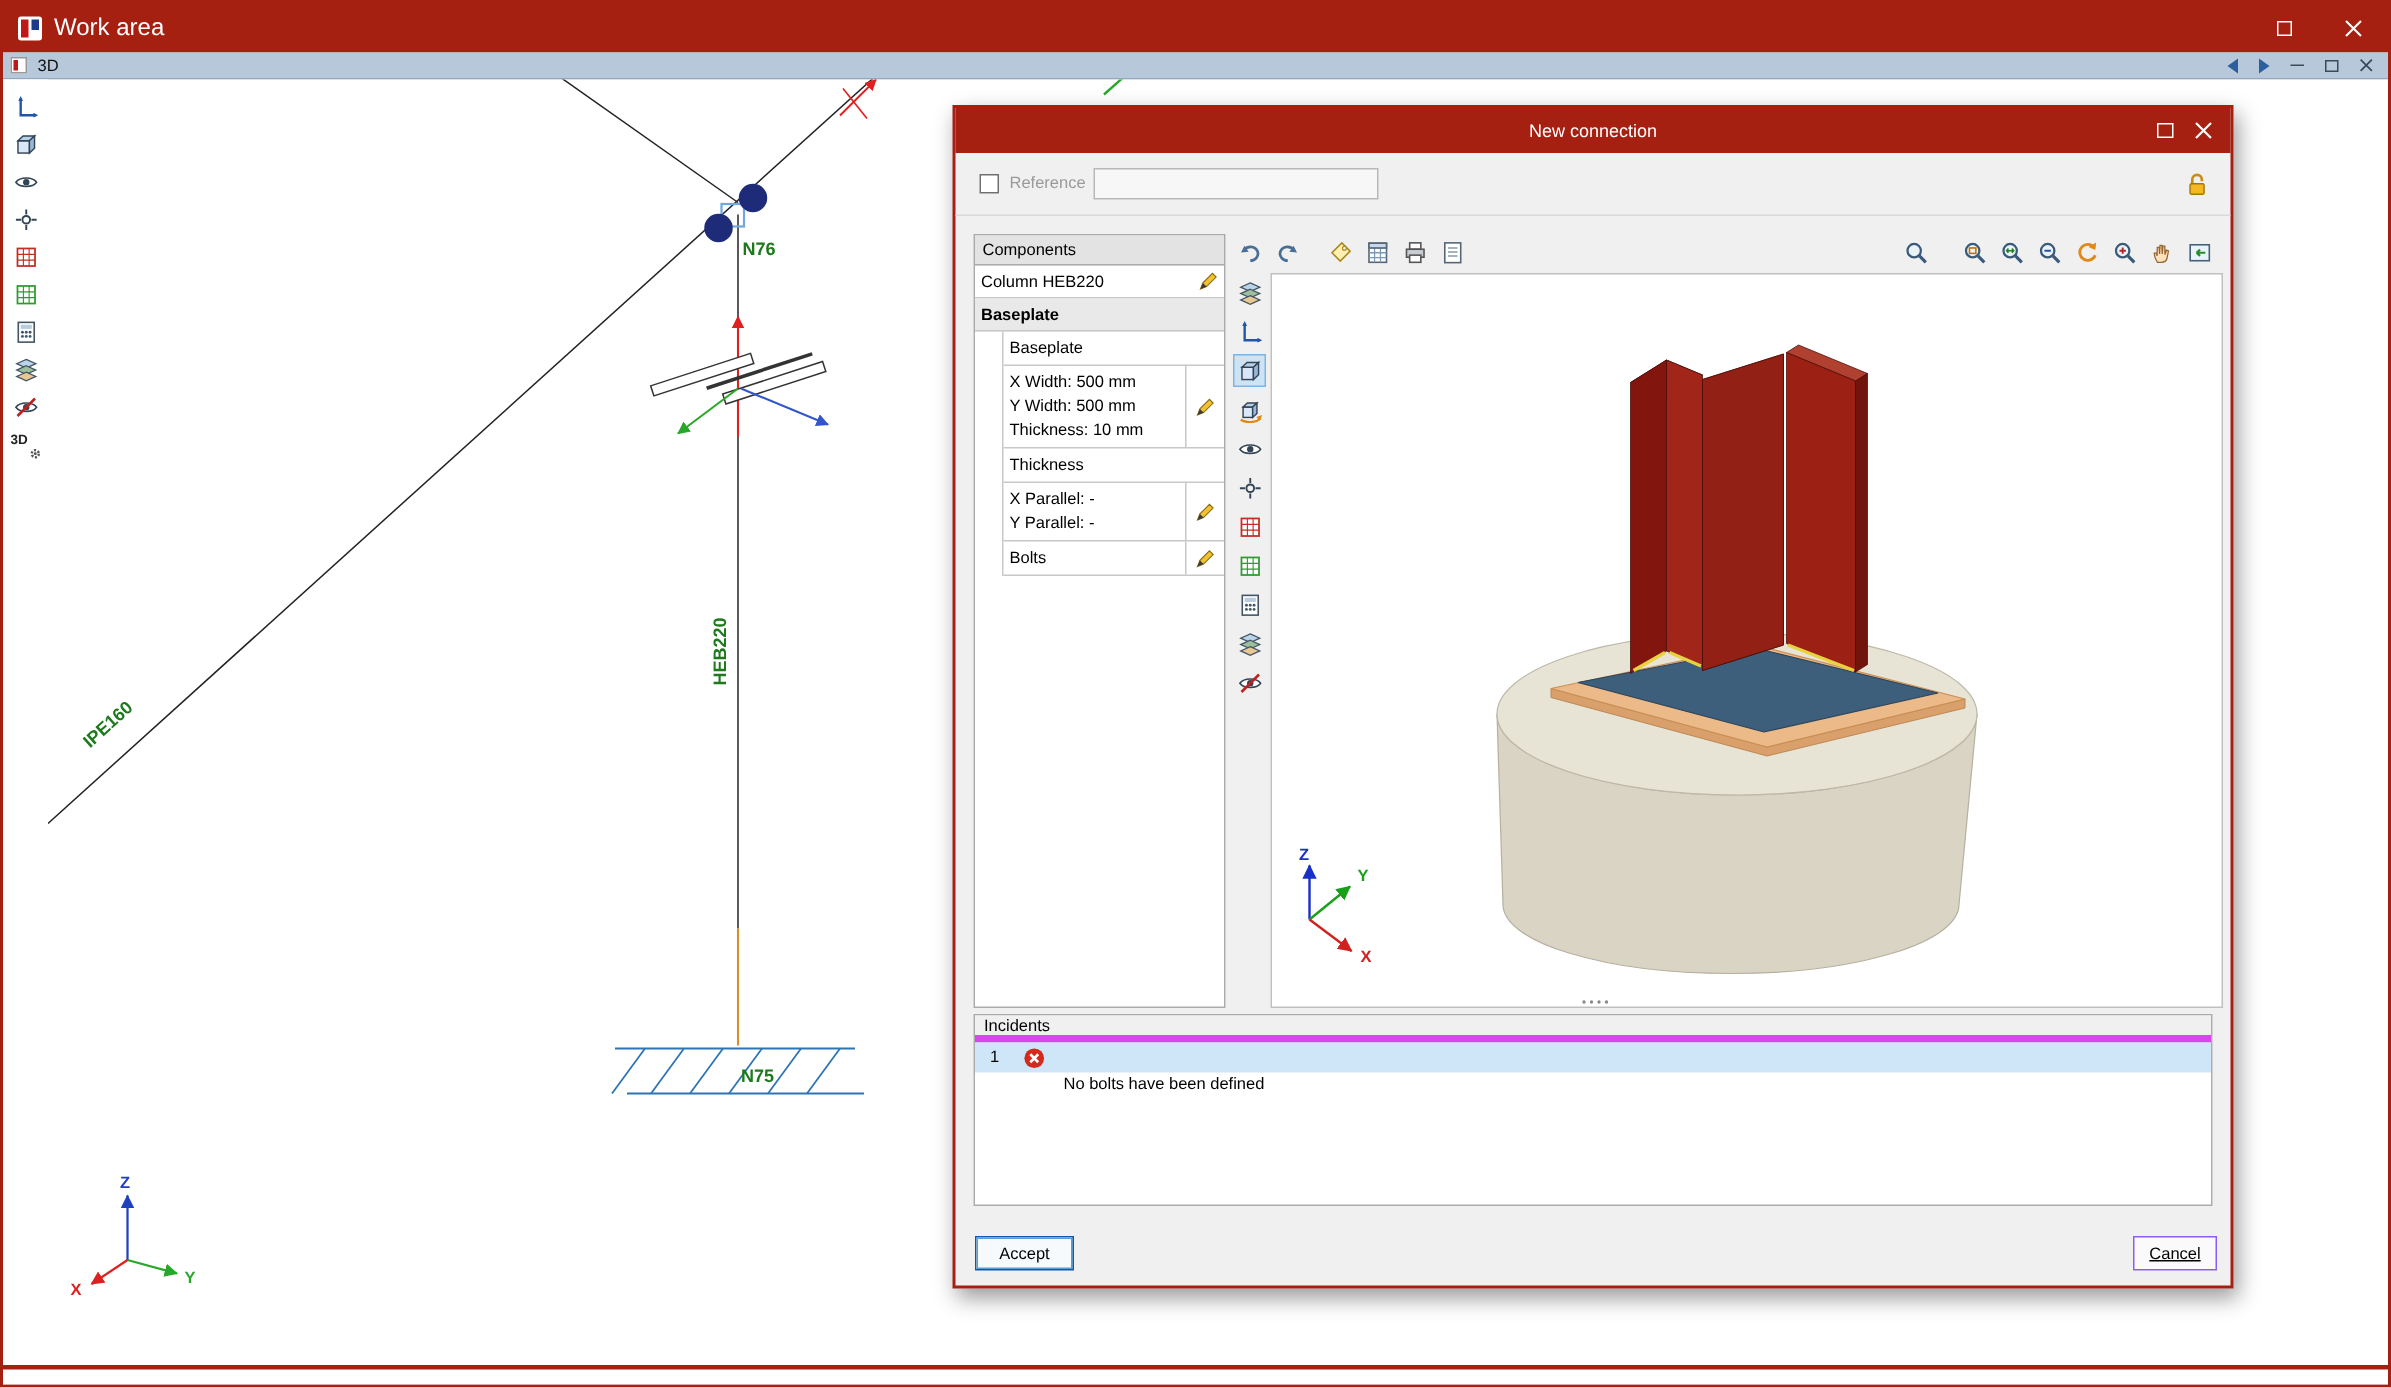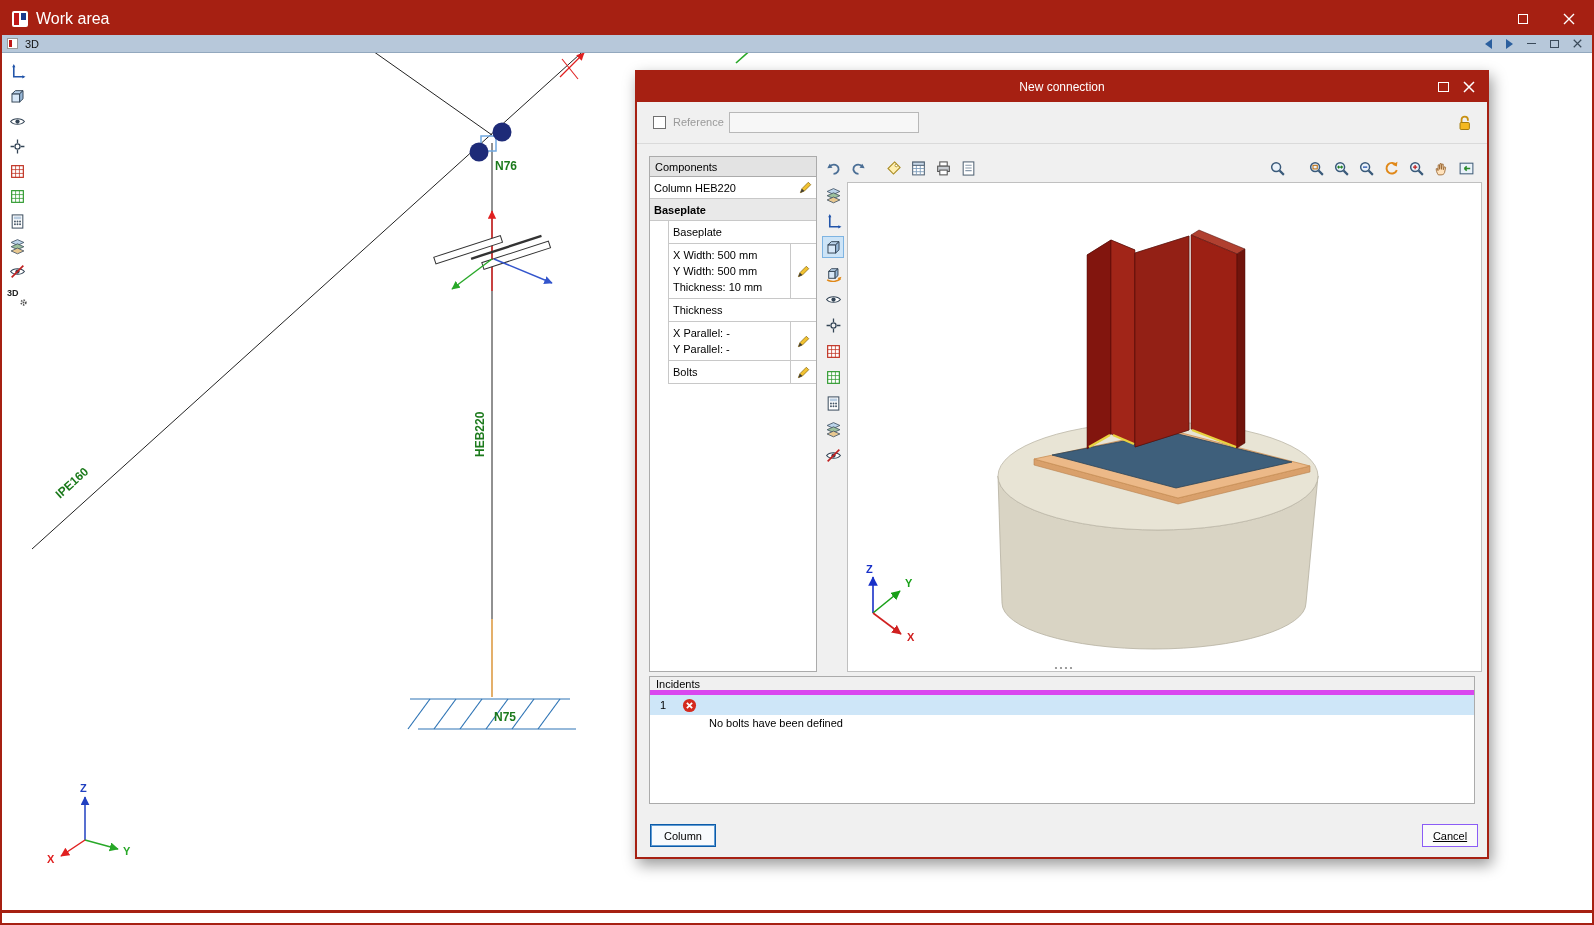--- a/index.html
+++ b/index.html
@@ -672,17 +672,17 @@
       <div class="inc-header">Incidents</div>
       <div class="inc-row">
         <span class="inc-num">1</span>
         <svg class="inc-ic">
             <use href="#i-error"></use>
           </svg>
         <span class="inc-msg">No bolts have been defined</span>
       </div>
     </div>
 
-    <div class="btn btn-accept">Column</div>
+    <div class="btn btn-accept">Accept</div>
     <div class="btn btn-cancel">Cancel</div>
   </div>
 
 </div>
 
 </body></html>

